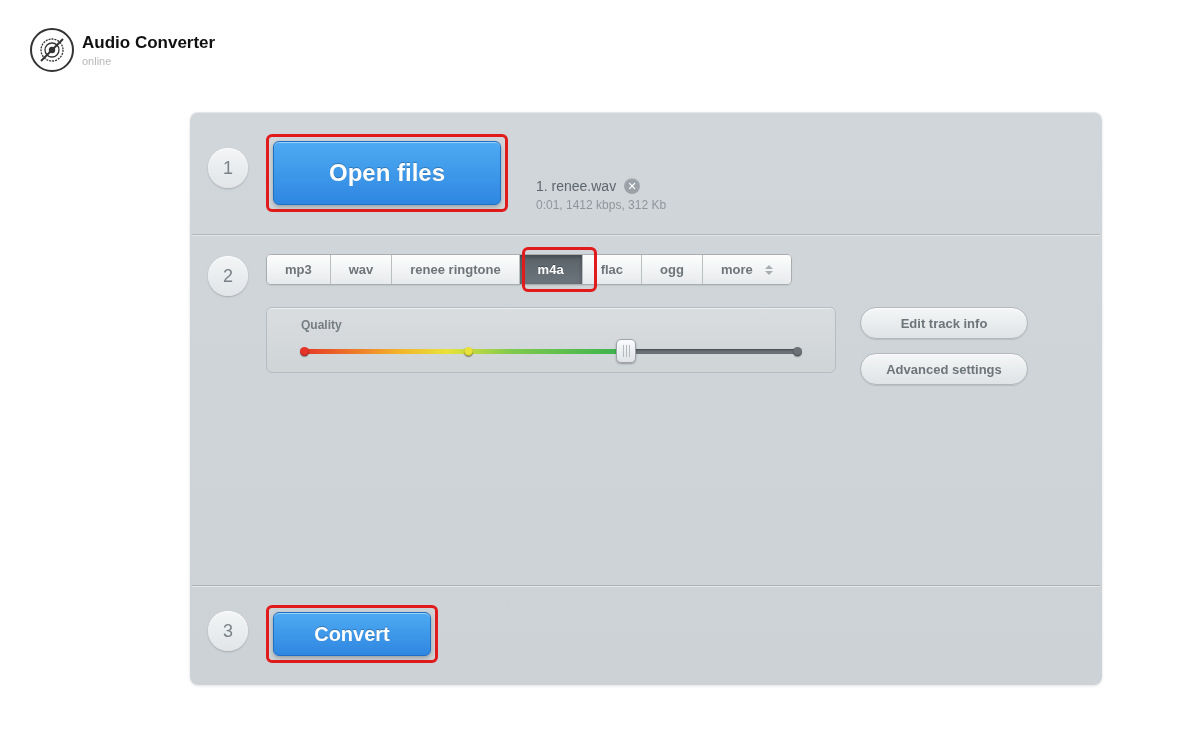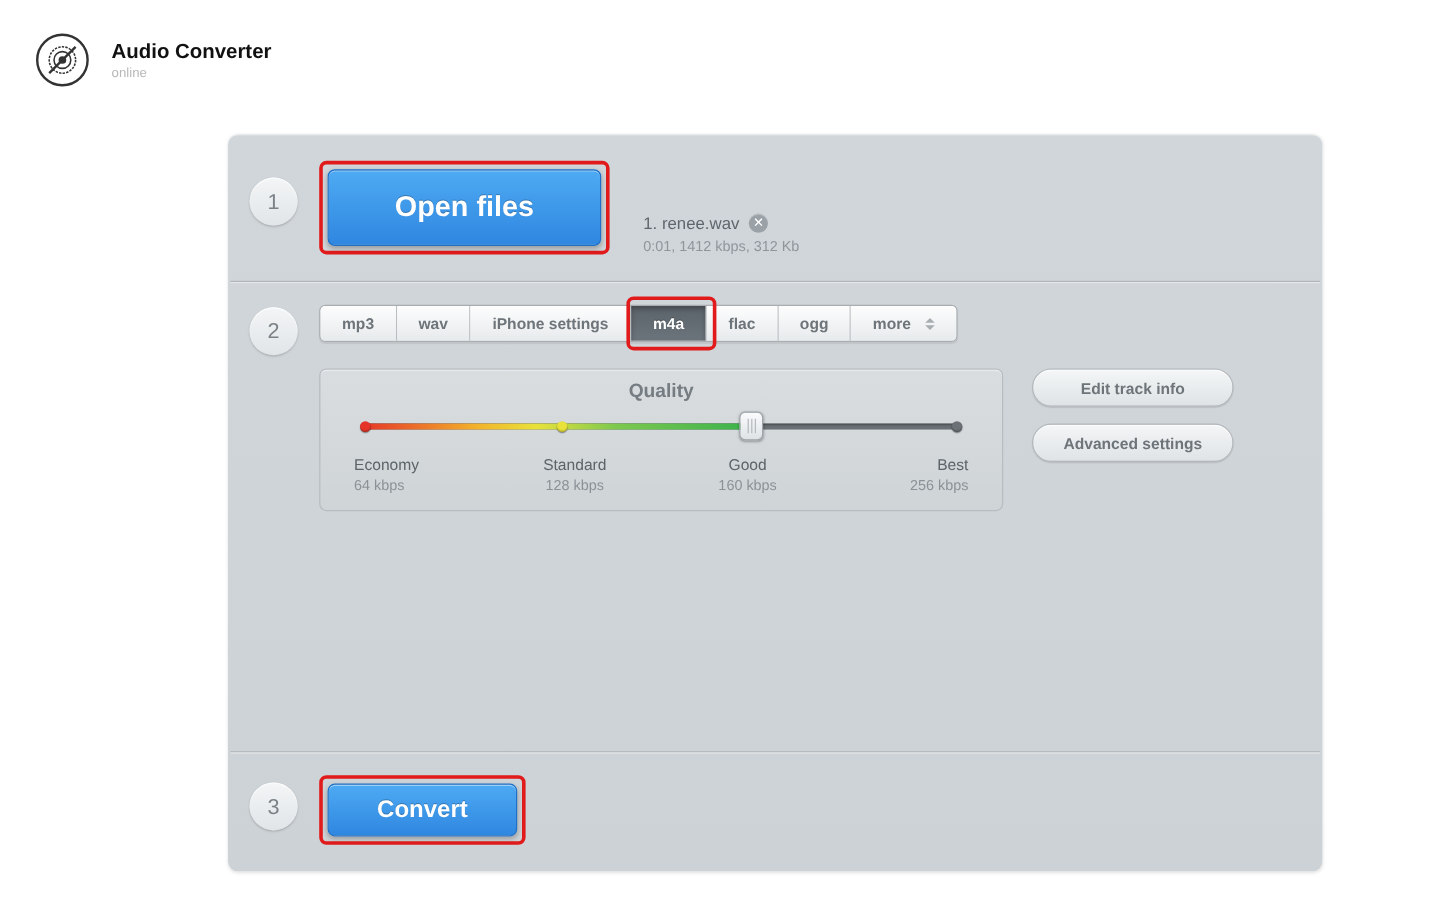--- a/index.html
+++ b/index.html
@@ -9,21 +9,21 @@
     width: 1193px;
     height: 755px;
     overflow: hidden;
   }
 
   
   .header {
     display: flex;
     align-items: center;
     padding: 28px 0 0 30px;
-    gap: 19px;
+    gap: 8px;
   }
   .logo-circle {
     width: 44px;
     height: 44px;
     border: 2px solid #333;
     border-radius: 50%;
     position: relative;
     display: flex;
     align-items: center;
     justify-content: center;
@@ -215,22 +215,21 @@
   .quality-card {
     width: 570px;
     background: linear-gradient(#d9dde0,#cfd4d7);
     border:1px solid #b7bcc0;
     border-radius:6px;
     box-shadow: inset 0 1px 0 rgba(255,255,255,.5);
     padding: 10px 34px 14px 34px;
     position:relative;
   }
   .quality-title {
-    text-align:center;
-    font-size:16px;
+    font-size:12px;
     font-weight:700;
     color:#757c82;
     margin-bottom:12px;
   }
   .slider {
     position:relative;
     height: 14px;
   }
   .track-base {
     position:absolute; top:5px; left:0; right:0; height:5px;
@@ -337,21 +336,21 @@
   <div class="step-sep"></div>
 
   <div class="step step2">
     <div class="step-badge">2</div>
     <div class="step-content">
 
       <div style="position:relative; width:fit-content;">
         <div class="seg">
           <div class="seg-item">mp3</div>
           <div class="seg-item">wav</div>
-          <div class="seg-item">iPhone settings</div>
+          <div class="seg-item">renee ringtone</div>
           <div class="seg-item active" id="m4a-seg">m4a</div>
           <div class="seg-item">flac</div>
           <div class="seg-item">ogg</div>
           <div class="seg-item seg-more">
             <span>more</span>
             <span class="caret">
                 <span class="up"></span>
                 <span class="down"></span>
               </span>
           </div>
@@ -368,38 +367,20 @@
             <div class="dot d1"></div>
             <div class="dot d2"></div>
             <div class="dot d3"></div>
             <div class="dot d4"></div>
             <div class="thumb">
                 <span></span>
                 <span></span>
                 <span></span>
               </div>
           </div>
-          <div class="ticks">
-            <div class="tick">
-              <span class="tl">Economy</span>
-              <span class="tb">64 kbps</span>
-            </div>
-            <div class="tick">
-              <span class="tl">Standard</span>
-              <span class="tb">128 kbps</span>
-            </div>
-            <div class="tick">
-              <span class="tl">Good</span>
-              <span class="tb">160 kbps</span>
-            </div>
-            <div class="tick">
-              <span class="tl">Best</span>
-              <span class="tb">256 kbps</span>
-            </div>
-          </div>
         </div>
 
         <div class="side-btns">
           <div class="pill">Edit track info</div>
           <div class="pill">Advanced settings</div>
         </div>
       </div>
 
     </div>
   </div>

